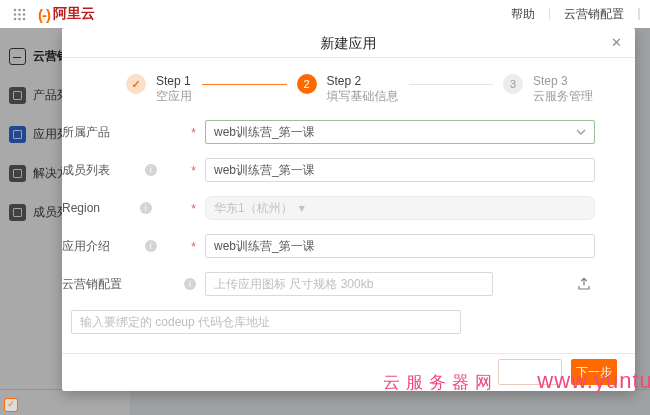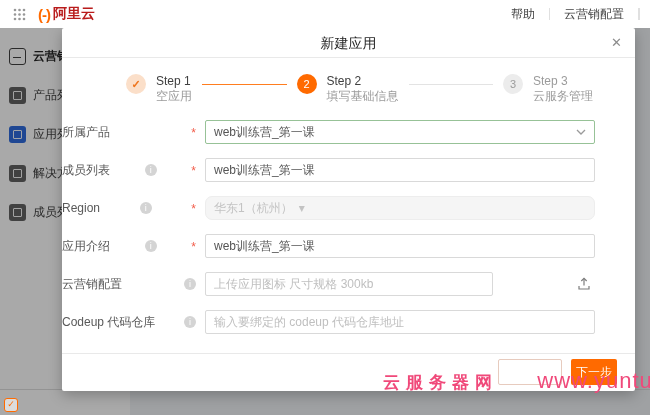--- a/index.html
+++ b/index.html
@@ -67,21 +67,21 @@
   .fctl.short .tinput { width:288px; }
   .upload-btn { position:absolute; right:2px; top:3px; width:18px; height:18px; cursor:pointer; display:flex; align-items:center; justify-content:center; }
 
   
   .m-foot { position:absolute; left:0; right:0; bottom:0; height:38px; border-top:1px solid #e9e9e9; }
   .btn-ghost { position:absolute; right:73px; bottom:6px; width:64px; height:26px; background:#fff; border:1px solid #e7cbbe; border-radius:2px; cursor:pointer; }
   .btn-primary { position:absolute; right:18px; bottom:6px; width:46px; height:26px; background:#ff6a00; border:none; border-radius:2px; color:#fff; font-size:12px; line-height:26px; text-align:center; cursor:pointer; padding:0; font-family:"Liberation Sans", sans-serif; }
 
   
   .watermark { position:absolute; top:340px; left:383px; z-index:50; pointer-events:none; color:#f0497a; white-space:nowrap; }
-  .wm-cn { font-family:"DejaVu Serif", serif; font-weight:700; font-size:17px; letter-spacing:6px; }
+  .wm-cn { font-family:"DejaVu Serif", serif; font-weight:400; font-size:17px; letter-spacing:6px; }
   .wm-url { font-size:22px; letter-spacing:1px;margin-left:36px; }
 
   
   .fb { position:absolute; left:4px; bottom:3px; width:14px; height:14px; border:1.5px solid #ff6a00; border-radius:3px; color:#ff6a00; font-size:9px; line-height:11px; text-align:center; z-index:20; background:rgba(255,255,255,.6); cursor:pointer; }
 </style>
 </head>
 <body>
 
 <div class="header">
   <span class="grid-btn">
@@ -235,24 +235,20 @@
             <svg width="14" height="14" viewBox="0 0 14 14" fill="none" stroke="#7d7d7d" stroke-width="1.2">
               <path d="M2 9 v3 h10 v-3"></path>
                 <path d="M7 1.5 v7"></path>
                 <path d="M4.3 4 L7 1.3 L9.7 4"></path>
             </svg>
           </span>
         </div>
       </div>
 
       <div class="frow">
-        <span class="flabel">
-          <span>Codeup 代码仓库</span>
-          <i class="info-i">i</i>
-        </span>
         <div class="fctl">
           <input class="tinput" type="text" placeholder="输入要绑定的 codeup 代码仓库地址" style="">
         </div>
       </div>
 
     </div>
 
     <div class="m-foot">
       <button class="btn-ghost"></button>
       <button class="btn-primary">下一步</button>

